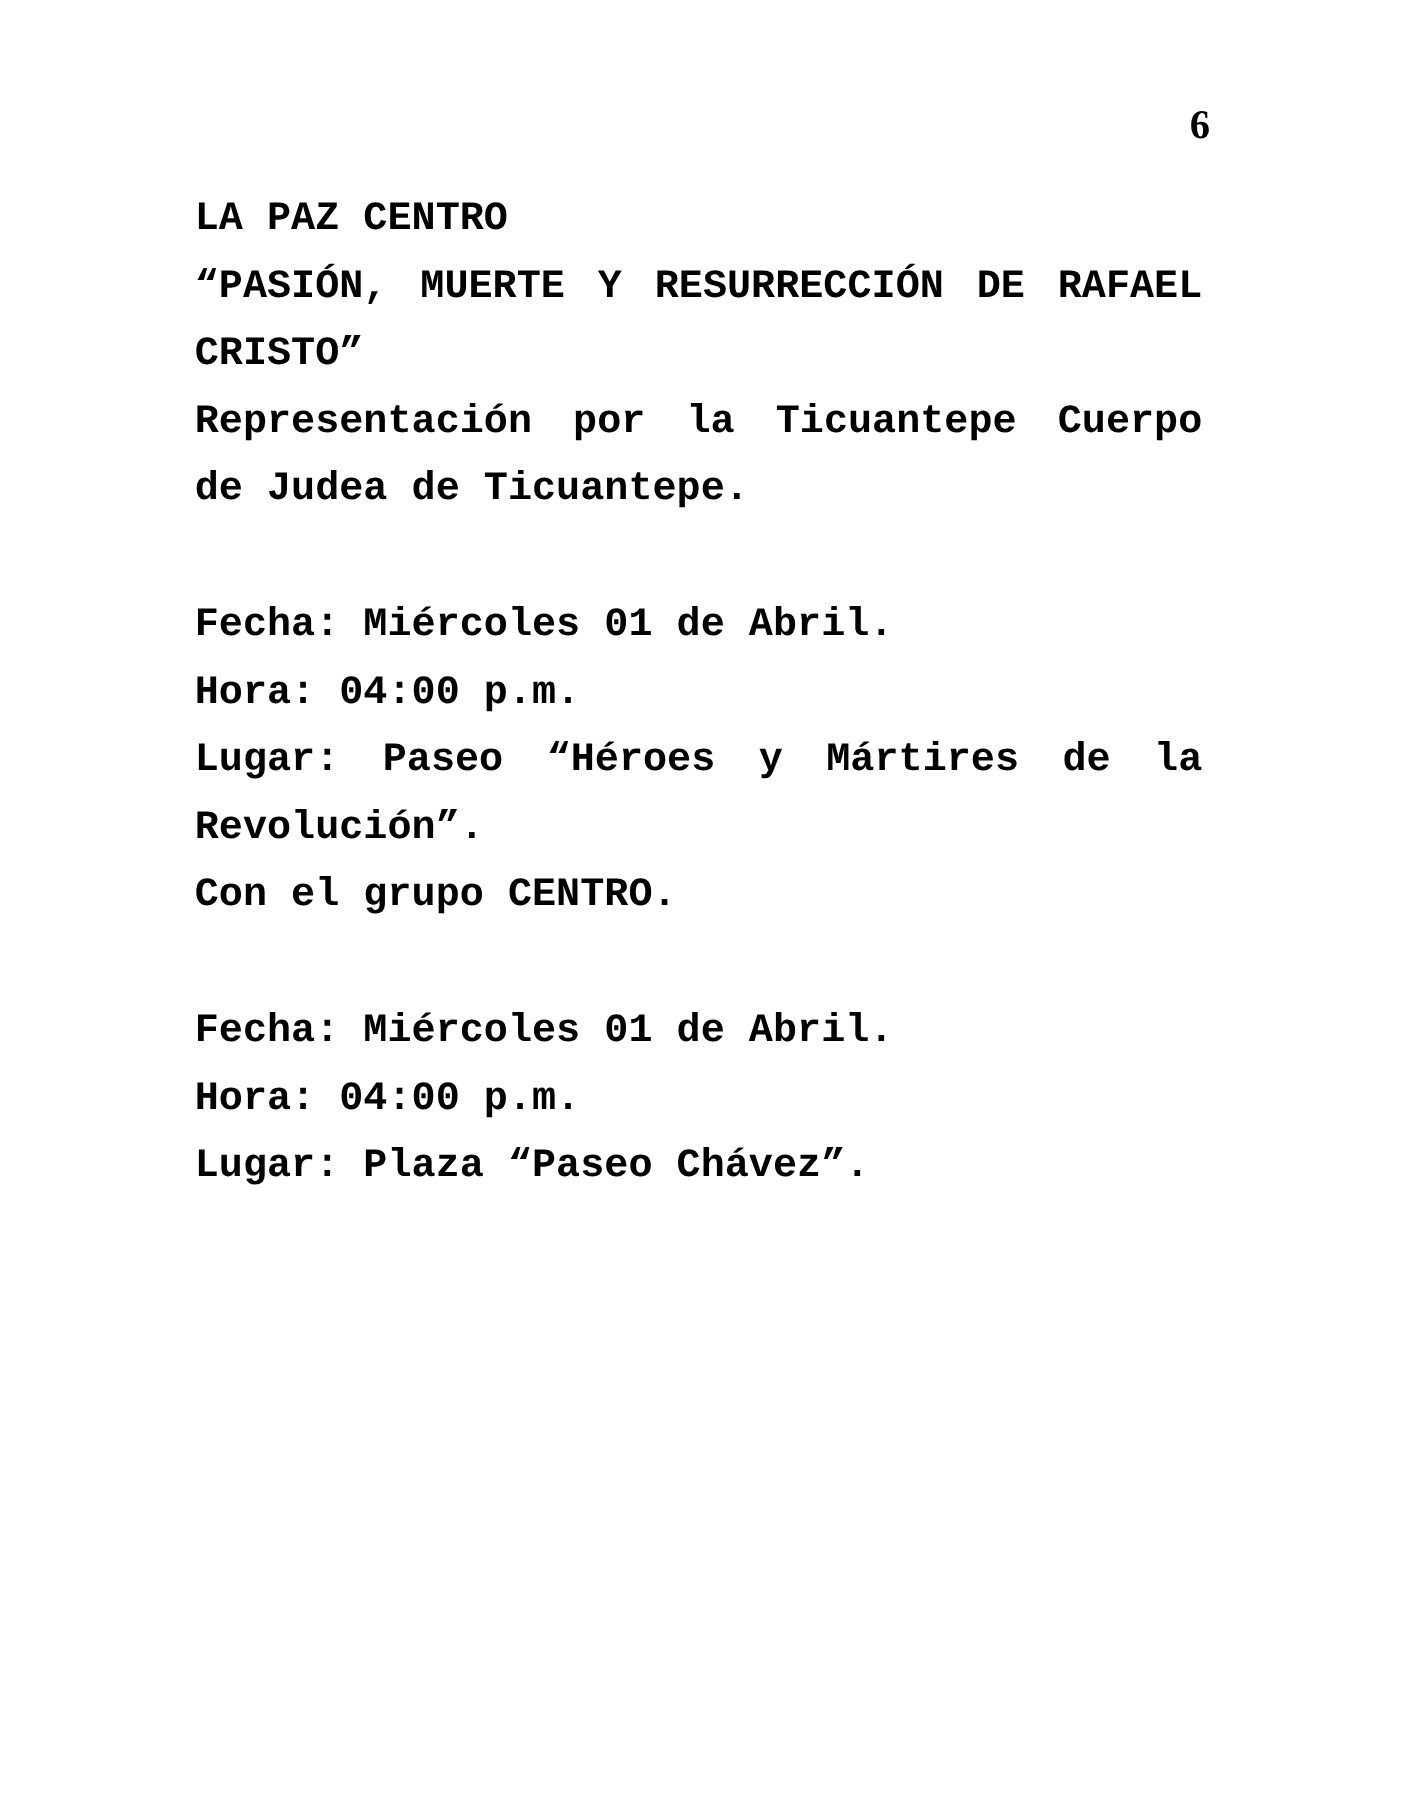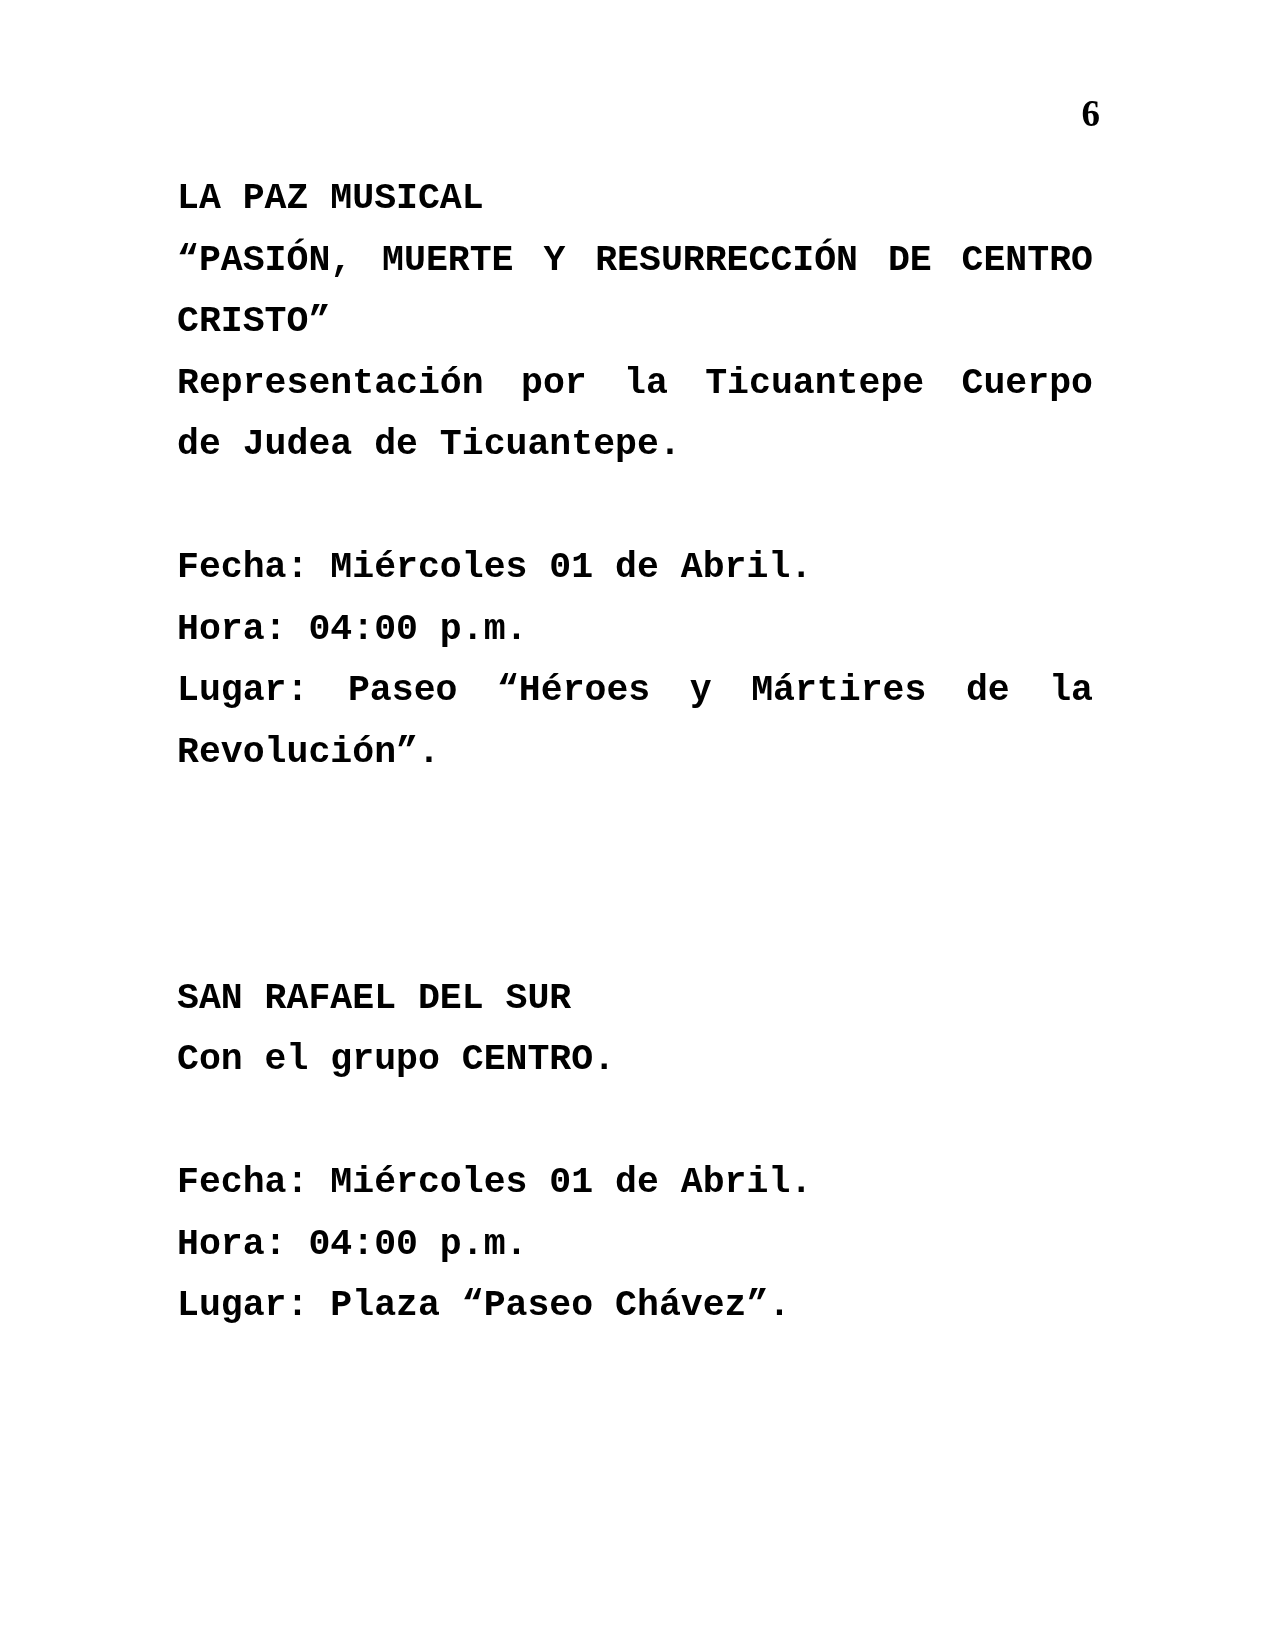--- a/index.html
+++ b/index.html
@@ -46,30 +46,29 @@
 </head>
 <body>
 
 <div class="page">
 
   <div class="page-number">6</div>
 
   <div class="content">
 
     <div>
-      <p>LA PAZ MUSICAL</p>
-      <p>“PASIÓN, MUERTE Y RESURRECCIÓN DE CENTRO CRISTO”</p>
+      <p>LA PAZ CENTRO</p>
+      <p>“PASIÓN, MUERTE Y RESURRECCIÓN DE RAFAEL CRISTO”</p>
       <p>Representación por la Ticuantepe Cuerpo de Judea de Ticuantepe.</p>
       <p class="gap-1">Fecha: Miércoles 01 de Abril.</p>
       <p>Hora: 04:00 p.m.</p>
       <p>Lugar: Paseo “Héroes y Mártires de la Revolución”.</p>
     </div>
 
     <div>
-      <p class="gap-3">SAN RAFAEL DEL SUR</p>
       <p>Con el grupo CENTRO.</p>
       <p class="gap-1">Fecha: Miércoles 01 de Abril.</p>
       <p>Hora: 04:00 p.m.</p>
       <p>Lugar: Plaza “Paseo Chávez”.</p>
     </div>
 
   </div>
 </div>
 
 </body></html>

